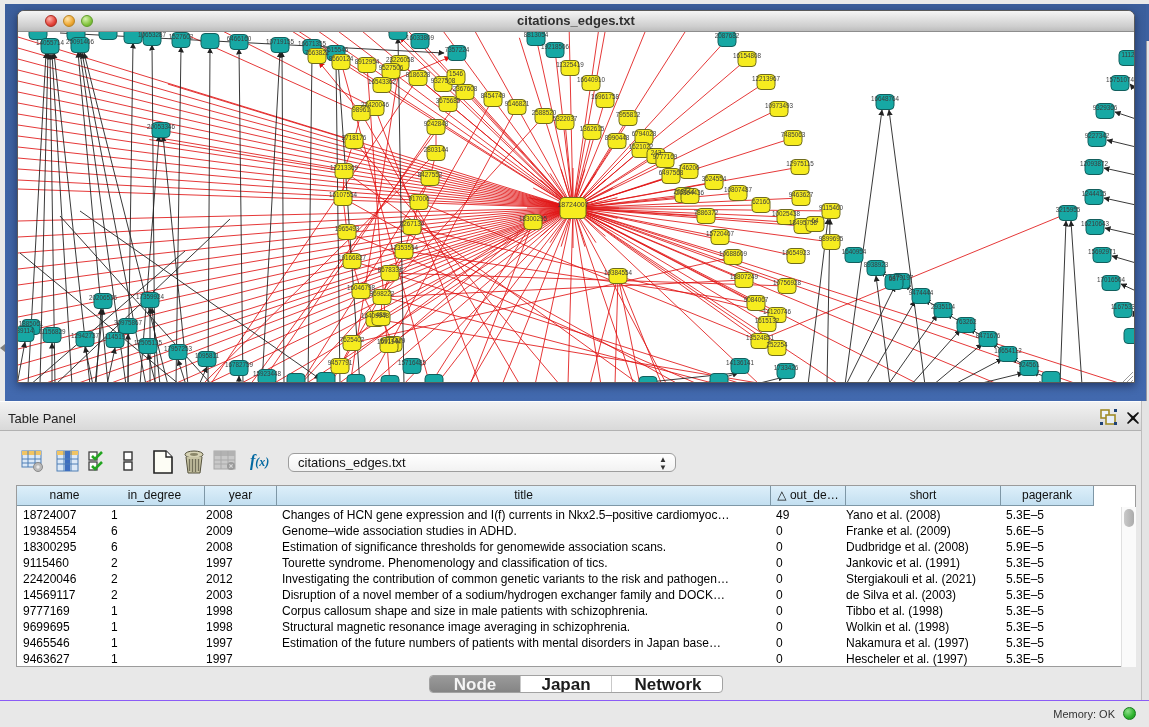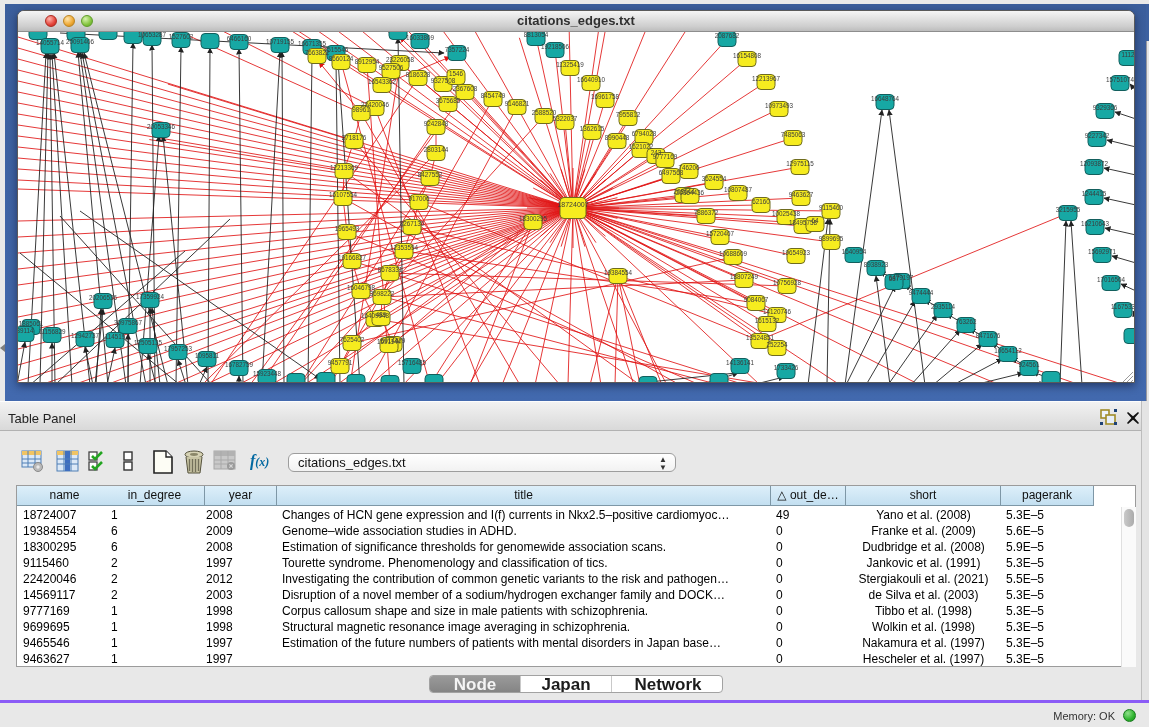--- a/index.html
+++ b/index.html
@@ -34,31 +34,31 @@
 .th { position:absolute; top:0; height:20px; background:linear-gradient(#ddeffa,#c3dff0);
   border-right:1px solid #7e97a6; border-bottom:1px solid #7e97a6;
   font-size:12px; color:#111; text-align:center; line-height:19px; }
 .tr { position:absolute; left:0; height:16px; width:1118px; font-size:12px; color:#000; }
 .tr div { position:absolute; top:0; height:16px; line-height:16px; white-space:nowrap; overflow:hidden; }
 .c0 { left:6px; width:90px; }
 .c1 { left:94px; width:100px; }
 .c2 { left:189px; width:80px; }
 .c3 { left:265px; width:500px; }
 .c4 { left:759px; width:70px; }
-.c5 { left:829px; width:155px; text-align:center; }
+.c5 { left:829px; width:155px; text-align:left; }
 .c6 { left:989px; width:100px; }
 #vscroll { position:absolute; left:1104px; top:21px; width:15px; height:160px; background:#fafafa; border-left:1px solid #e0e0e0; }
 #vthumb { position:absolute; left:2px; top:2px; width:10px; height:18px; background:linear-gradient(90deg,#c9c9c9,#ababab); border-radius:5px; }
 #tabs { position:absolute; left:429px; top:675px; width:294px; height:18px;
   border:1px solid #a2a2a2; border-radius:4px; background:#fff; overflow:hidden; font-size:17px; font-weight:bold; }
 #tabs div { position:absolute; top:0; height:18px; line-height:17px; text-align:center; color:#1c1c1c; }
 #tab1 { left:0; width:90px; background:linear-gradient(#9a9a9a,#828282); color:#f4f4f4 !important; }
 #tab2 { left:90px; width:91px; border-left:1px solid #c9c9c9; }
 #tab3 { left:181px; width:113px; border-left:1px solid #c9c9c9; }
-#status { position:absolute; left:0; top:700px; width:1149px; height:27px; background:#e8e8e8; border-top:3px solid #8b5cf6;padding-left:6px; }
+#status { position:absolute; left:0; top:700px; width:1149px; height:27px; background:#e8e8e8; border-top:1px solid #8b5cf6;padding-left:6px; }
 #status .m { position:absolute; right:34px; top:7px; font-size:11px; color:#333; }
 #status .g { position:absolute; right:13px; top:6px; width:13px; height:13px; border-radius:50%;
   background:radial-gradient(circle at 35% 30%, #8fe08a, #2db32d 60%, #1d8c22); border:1px solid #177a1c; }
 </style></head><body>
 <div id="blue"></div>
 <div id="bluetr"></div>
 <div id="win">
   <div id="titlebar">
     <span class="tl" style="left:27px;background:radial-gradient(circle at 35% 30%,#ffb5ad,#e4443a 60%,#b8281f);border:1px solid #ad2a20;"></span>
     <span class="tl" style="left:45px;background:radial-gradient(circle at 35% 30%,#ffe6ae,#eea833 60%,#c07e1c);border:1px solid #bb831f;"></span>

